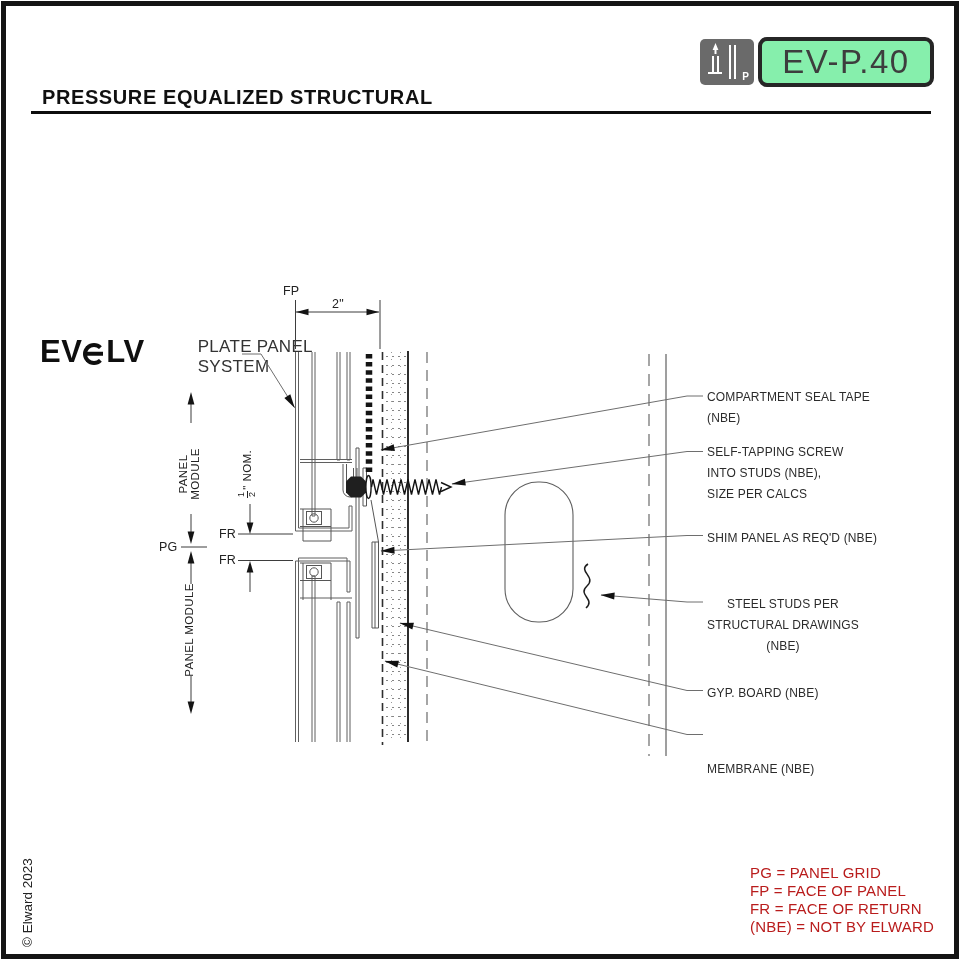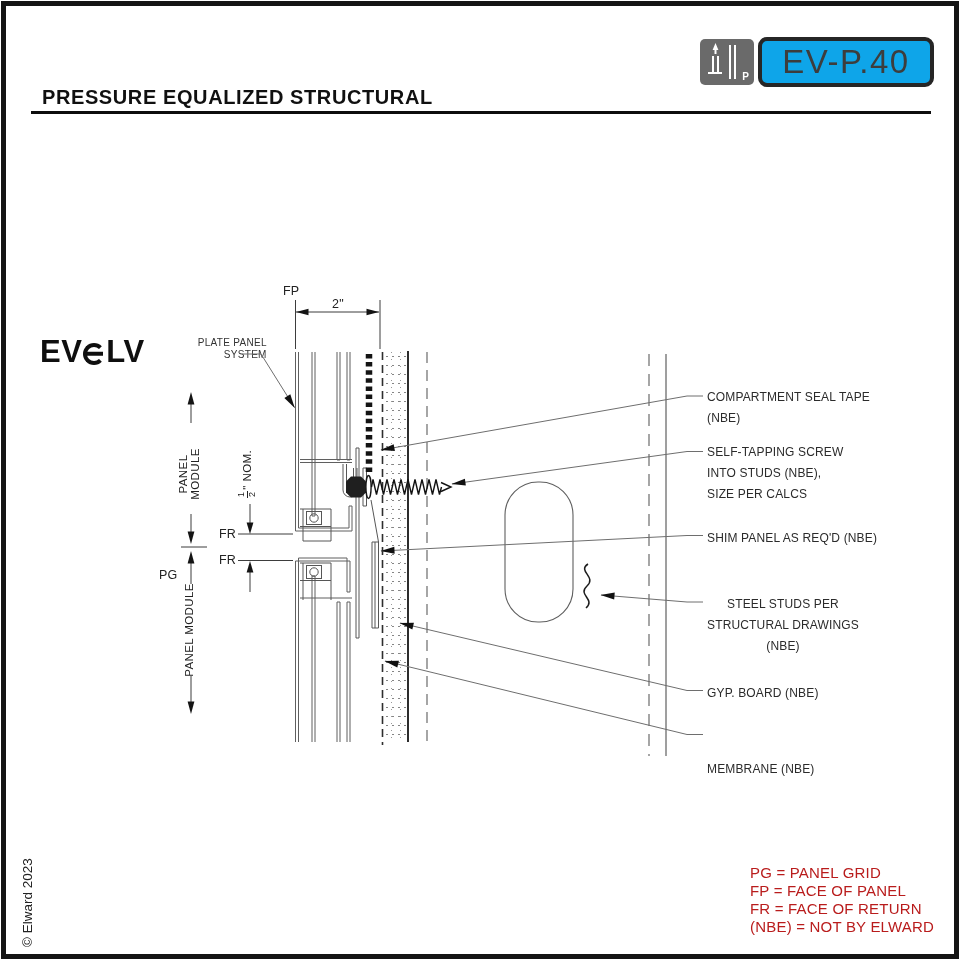--- a/index.html
+++ b/index.html
@@ -11,33 +11,33 @@
   .title{position:absolute;left:42px;top:86px;font-size:20px;font-weight:bold;
          letter-spacing:.6px;color:#101010;}
   .rule{position:absolute;left:31px;top:111px;width:900px;height:3px;background:#0d0d0d;}
 
   
   .badge{position:absolute;left:700px;top:37px;display:flex;align-items:center;gap:4px;}
   .badge-icon{position:relative;width:54px;height:46px;background:#6a6a6a;border-radius:5px;}
   .badge-icon .pletter{position:absolute;right:5px;bottom:3px;color:#fff;
         font-size:10px;font-weight:bold;}
   .code-box{width:168px;height:42px;border:4px solid #262626;border-radius:9px;
-        display:flex;align-items:center;justify-content:center;background:#0ea5e9;}
+        display:flex;align-items:center;justify-content:center;background:#86efac;}
   .code-box span{font-size:33px;color:#3d3d3d;letter-spacing:1.5px;}
 
   
   .brand{position:absolute;left:40px;top:336px;display:flex;align-items:flex-start;gap:48px;}
   .wordmark{display:flex;align-items:center;font-weight:bold;font-size:31px;
         letter-spacing:.5px;color:#0f0f0f;line-height:1;}
   .eglyph{display:inline-block;width:14px;height:14px;border:4.5px solid #0f0f0f;
         border-radius:50%;border-right-color:transparent;position:relative;margin:0 1px;top:2px;}
   .eglyph::after{content:"";position:absolute;left:0px;top:50%;width:16px;height:4.5px;
         background:#0f0f0f;transform:translateY(-50%);}
-  .brand-sub{margin-left:5px;margin-top:1px;font-size:10px;line-height:1.2;
-        letter-spacing:.3px;color:#333;text-align:right;}
+  .brand-sub{margin-left:5px;margin-top:1px;font-size:17px;line-height:1.2;
+        letter-spacing:.3px;color:#333;}
 
   
   .lbl{position:absolute;font-size:12.5px;color:#222;letter-spacing:.2px;background:#fff;}
   .rot{transform:rotate(-90deg);text-align:center;font-size:11.5px;letter-spacing:.4px;
         background:none;}
   .halfnom{display:flex;align-items:center;justify-content:center;gap:1px;}
   .frac{display:inline-flex;flex-direction:column;font-size:9px;line-height:1.05;
         text-align:center;}
   .frac .num{border-bottom:1px solid #222;padding:0 1px;}
 
@@ -187,21 +187,21 @@
     <polyline points="703,690.5 687,690.5 400,623" marker-end="url(#ah)"></polyline>
     <polyline points="703,734.5 687,734.5 385,661" marker-end="url(#ah)"></polyline>
     <polyline points="242,354 261,354 294.5,407.5" marker-end="url(#ah)"></polyline>
   </g>
 </svg>
 
 <div class="lbl" style="left:283px;top:284px;">FP</div>
 <div class="lbl" style="left:322px;top:297px;width:32px;text-align:center;">2"</div>
 <div class="lbl rot" style="left:143px;top:462px;width:92px;">PANEL MODULE</div>
 <div class="lbl rot" style="left:142px;top:624px;width:94px;">PANEL MODULE</div>
-<div class="lbl" style="left:159px;top:540px;margin-top:28px;">PG</div>
+<div class="lbl" style="left:159px;top:540px;">PG</div>
 <div class="lbl" style="left:219px;top:527px;">FR</div>
 <div class="lbl" style="left:219px;top:553px;">FR</div>
 <div class="lbl rot halfnom" style="left:217px;top:466px;width:60px;height:16px;">
   <span class="frac">
       <span class="num">1</span>
       <span>2</span>
     </span>
     <span>" NOM.</span>
 </div>
 

